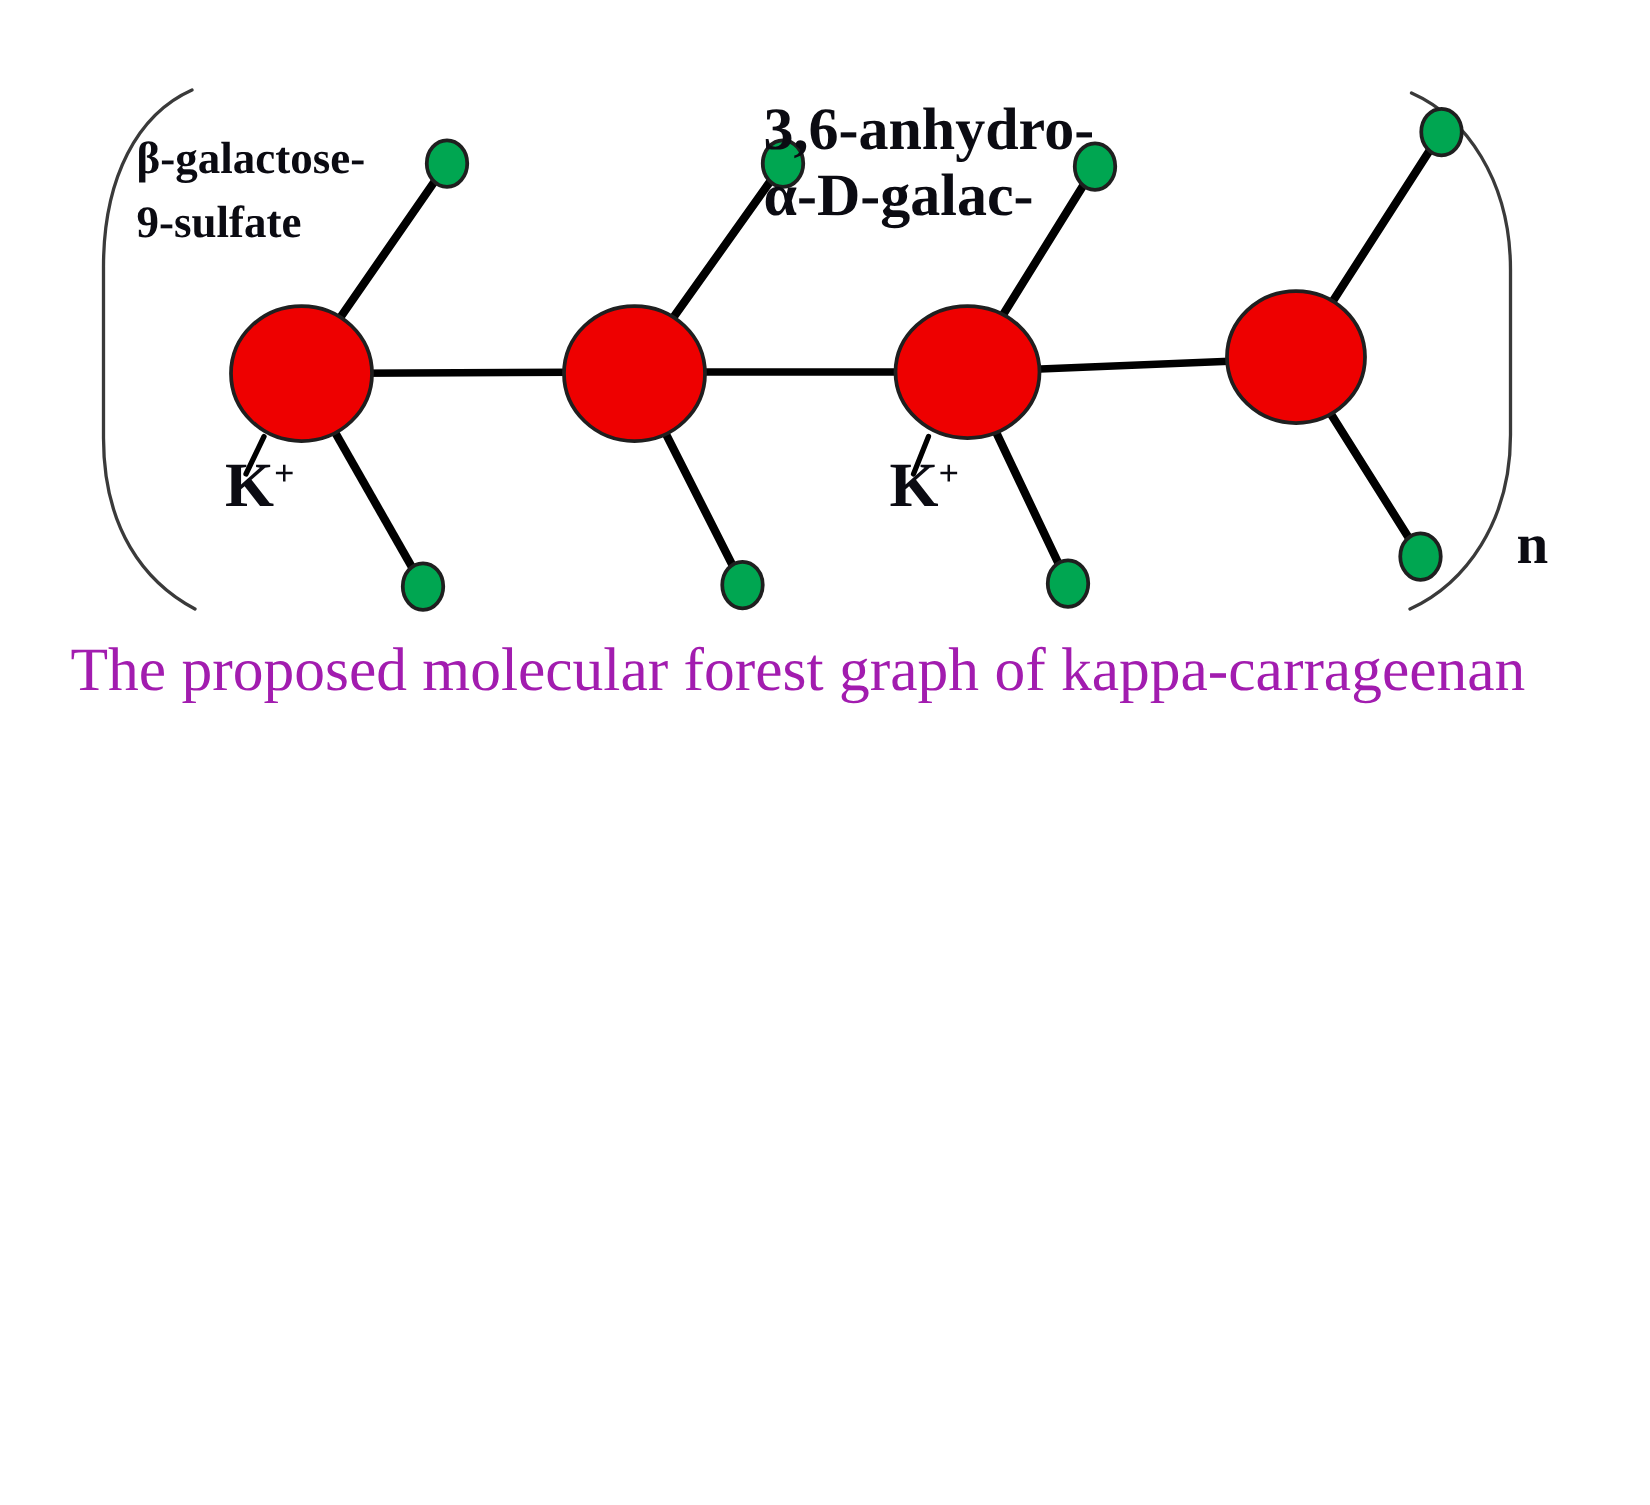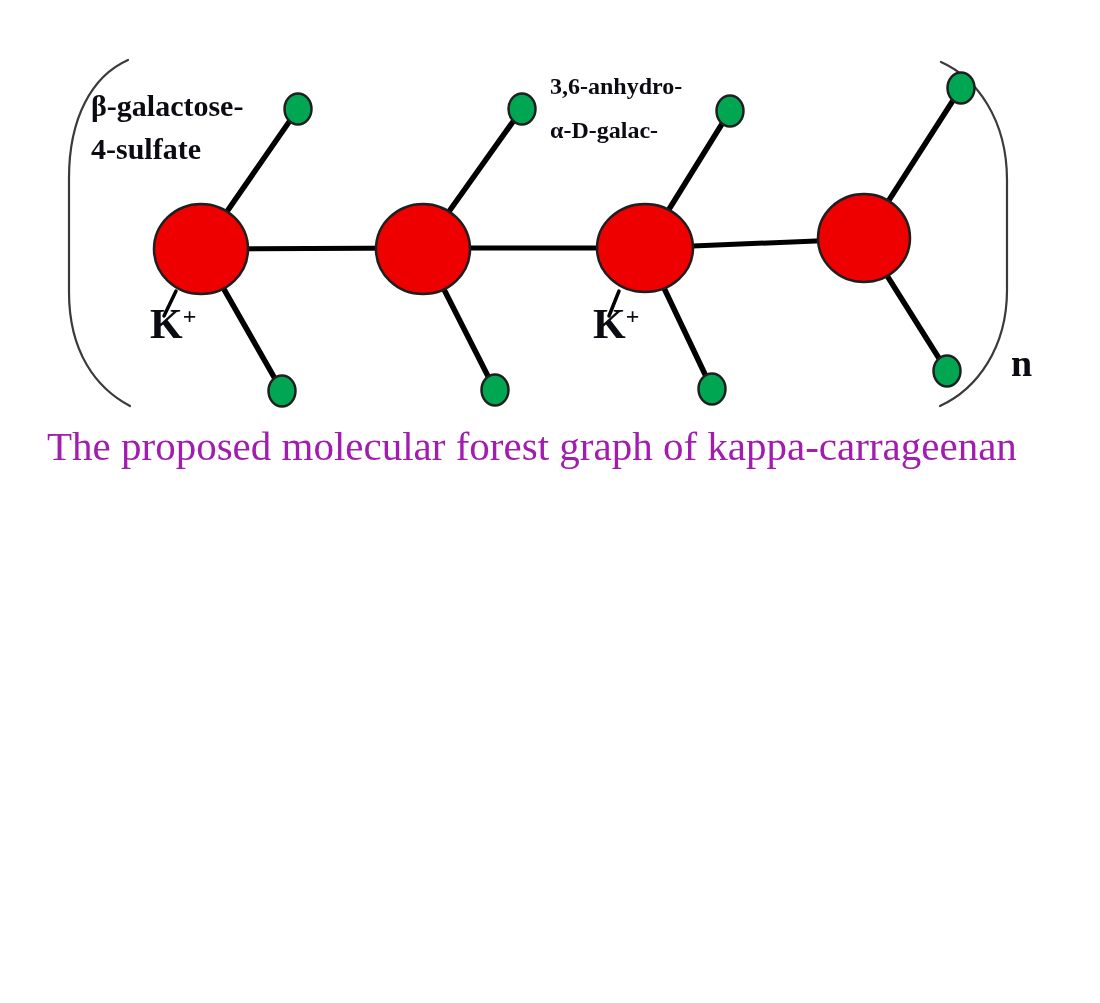--- a/index.html
+++ b/index.html
@@ -11,21 +11,21 @@
     font-family:"Liberation Serif", serif;
   }
   .stage svg{position:absolute;left:0;top:0;}
   .lbl{
     position:absolute;
     font-family:"Liberation Serif", serif;
     font-weight:bold;
     color:#0b0b12;
   }
   .unit1{left:91px;top:84px;font-size:30px;line-height:43px;}
-  .unit2{left:550px;top:64px;font-size:24px;line-height:44px;}
+  .unit2{left:509px;top:64px;font-size:40px;line-height:44px;}
   .kplus{font-size:42px;line-height:42px;}
   .kplus sup{font-size:24px;line-height:0;vertical-align:14px;}
   .k1{left:150px;top:303px;}
   .k2{left:593px;top:303px;}
   .nsub{left:1011px;top:344px;font-size:38px;line-height:38px;}
   .caption{
     position:absolute;
     left:47px;top:422px;
     font-family:"Liberation Serif", serif;
     font-size:41px;
@@ -63,21 +63,21 @@
       <ellipse cx="522" cy="109" rx="13.5" ry="15.5" fill="#00a651" stroke="#1f1f1f" stroke-width="2.5"></ellipse>
       <ellipse cx="495" cy="390" rx="13.5" ry="15.5" fill="#00a651" stroke="#1f1f1f" stroke-width="2.5"></ellipse>
       <ellipse cx="730" cy="111" rx="13.5" ry="15.5" fill="#00a651" stroke="#1f1f1f" stroke-width="2.5"></ellipse>
       <ellipse cx="712" cy="389" rx="13.5" ry="15.5" fill="#00a651" stroke="#1f1f1f" stroke-width="2.5"></ellipse>
       <ellipse cx="961" cy="88" rx="13.5" ry="15.5" fill="#00a651" stroke="#1f1f1f" stroke-width="2.5"></ellipse>
       <ellipse cx="947" cy="371" rx="13.5" ry="15.5" fill="#00a651" stroke="#1f1f1f" stroke-width="2.5"></ellipse>
     </svg>
 
   <div class="lbl unit1">
     <div>β-galactose-</div>
-    <div>4-sulfate</div>
+    <div>9-sulfate</div>
   </div>
 
   <div class="lbl unit2">
     <div>3,6-anhydro-</div>
     <div>α-D-galac-</div>
   </div>
 
   <div class="lbl kplus k1"><span>K</span><sup>+</sup></div>
 
   <div class="lbl kplus k2"><span>K</span><sup>+</sup></div>

